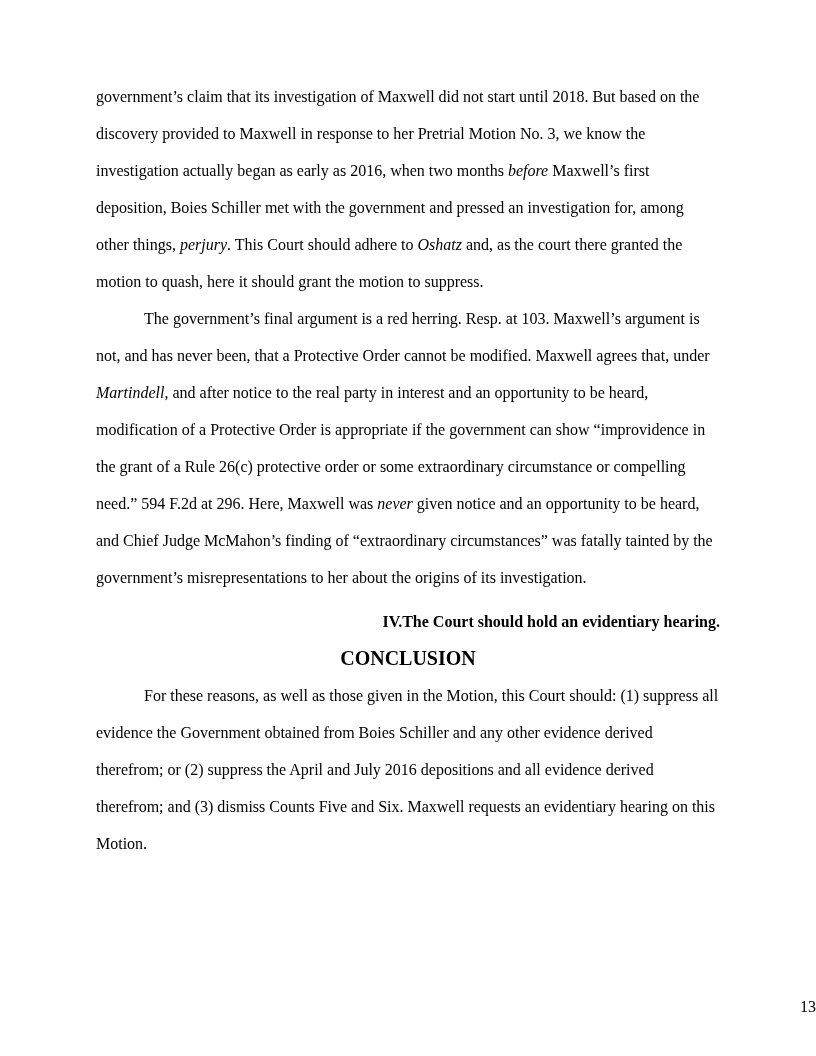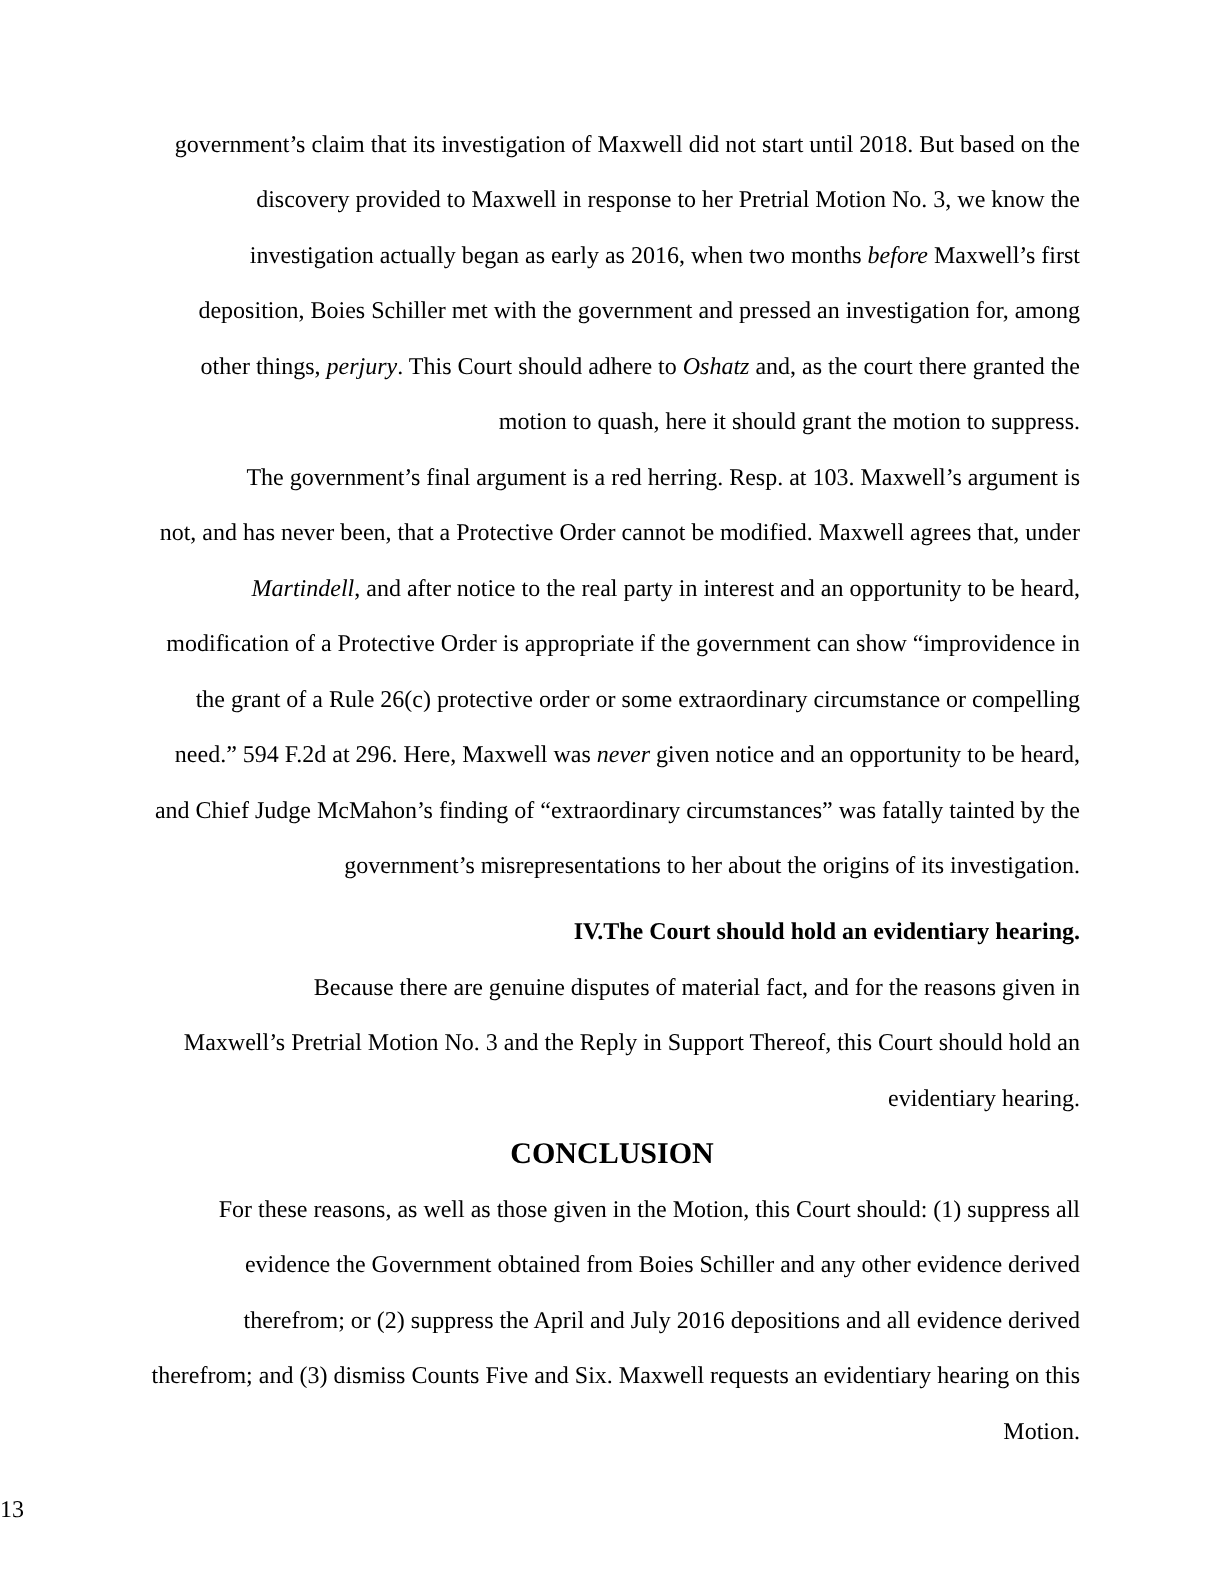--- a/index.html
+++ b/index.html
@@ -12,21 +12,21 @@
     position: relative;
     width: 816px;
     height: 1056px;
     background: #ffffff;
     padding: 78px 96px 0 96px;
     overflow: hidden;
   }
   .para {
     font-size: 16px;
     line-height: 37px;
-    text-align: right;
+    text-align: left;
     color: #000;
   }
   .para.indented { text-indent: 48px; }
   .heading-section {
     font-size: 16px;
     line-height: 37px;
     font-weight: bold;
     padding-left: 11px;
     margin-top: 7px;
     text-align: right;
@@ -39,40 +39,39 @@
     font-size: 20px;
     line-height: 37px;
     font-weight: bold;
     text-align: center;
   }
   .page-number {
     position: absolute;
     left: 0;
     bottom: 41px;
     width: 100%;
-    text-align: left;
+    text-align: right;
     font-size: 16px;
     line-height: 16px;
   }
 </style>
 </head>
 <body>
 
 <div class="page">
   <div class="body-text">
 
     <p class="para"><span>government’s claim that its investigation of Maxwell did not start until 2018. But based on the discovery provided to Maxwell in response to her Pretrial Motion No. 3, we know the investigation actually began as early as 2016, when two months </span><span style="font-style: italic;">before</span><span> Maxwell’s first deposition, Boies Schiller met with the government and pressed an investigation for, among other things, </span><span style="font-style: italic;">perjury</span><span>. This Court should adhere to </span><span style="font-style: italic;">Oshatz</span><span> and, as the court there granted the motion to quash, here it should grant the motion to suppress.</span></p>
 
     <p class="para indented"><span>The government’s final argument is a red herring. Resp. at 103. Maxwell’s argument is not, and has never been, that a Protective Order cannot be modified. Maxwell agrees that, under </span><span style="font-style: italic;">Martindell</span><span>, and after notice to the real party in interest and an opportunity to be heard, modification of a Protective Order is appropriate if the government can show “improvidence in the grant of a Rule 26(c) protective order or some extraordinary circumstance or compelling need.” 594 F.2d at 296. Here, Maxwell was </span><span style="font-style: italic;">never</span><span> given notice and an opportunity to be heard, and Chief Judge McMahon’s finding of “extraordinary circumstances” was fatally tainted by the government’s misrepresentations to her about the origins of its investigation.</span></p>
 
     <p class="heading-section">
       <span class="heading-number">IV.</span><span class="heading-title">The Court should hold an evidentiary hearing.</span>
     </p>
 
-    <p class="para indented"><span>Because there are genuine disputes of material fact, and for the reasons given in Maxwell’s Pretrial Motion No. 3 and the Reply in Support Thereof, this Court should hold an evidentiary hearing.</span></p>
 
     <p class="heading-conclusion">CONCLUSION</p>
 
     <p class="para indented"><span>For these reasons, as well as those given in the Motion, this Court should: (1) suppress all evidence the Government obtained from Boies Schiller and any other evidence derived therefrom; or (2) suppress the April and July 2016 depositions and all evidence derived therefrom; and (3) dismiss Counts Five and Six. Maxwell requests an evidentiary hearing on this Motion.</span></p>
 
   </div>
 
   <div class="page-number">13</div>
 </div>
 

